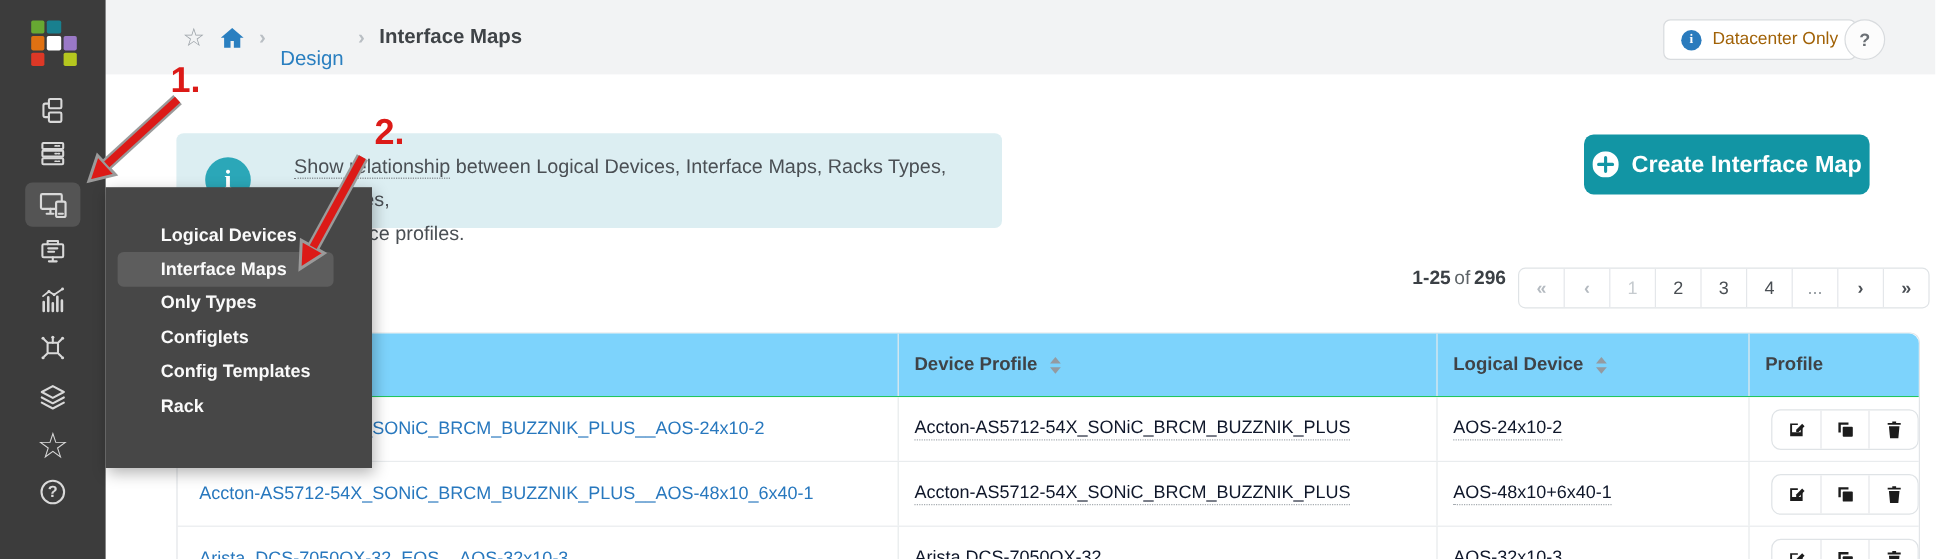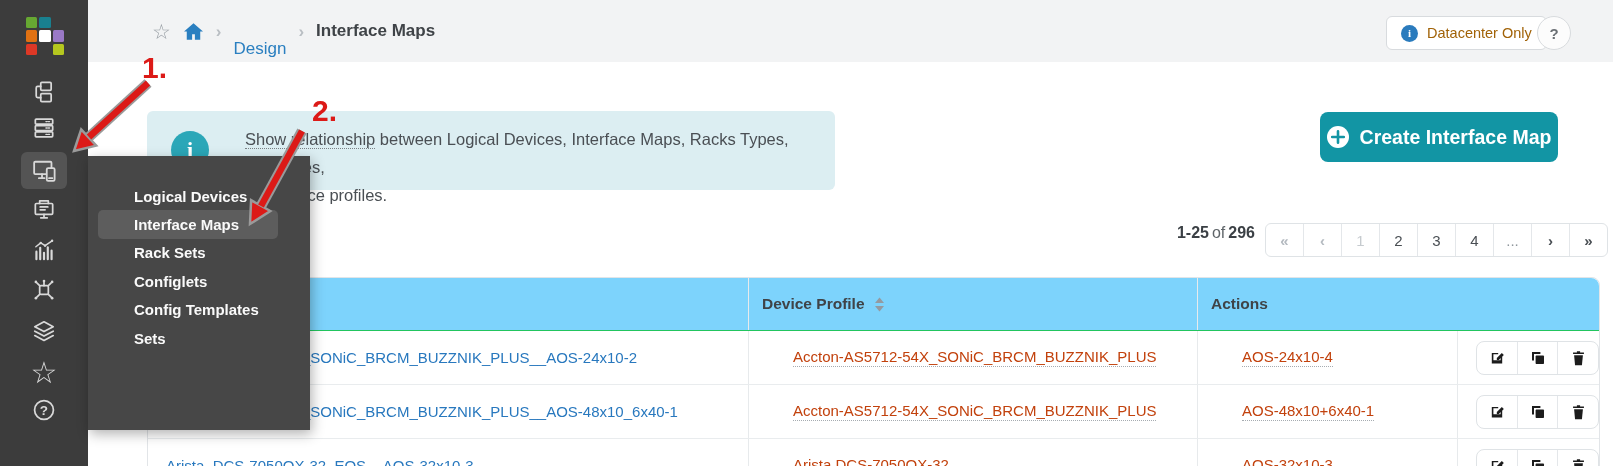--- a/index.html
+++ b/index.html
@@ -26,21 +26,21 @@
   .sidebar{position:absolute;left:0;top:0;width:88px;height:466px;background:#3c3c3c;z-index:50;}
   .logo{position:absolute;top:17px;left:26px;width:38px;height:38px;display:grid;
         grid-template-columns:repeat(3,1fr);grid-template-rows:repeat(3,1fr);gap:2px;}
   .logo .sq{border-radius:1.5px;}
   .nav-active-bg{position:absolute;left:21px;top:152px;width:46px;height:37px;background:#545454;border-radius:6px;}
   .nav-icon{position:absolute;left:0;width:88px;display:flex;justify-content:center;color:#d9d9d9;}
   .nav-icon svg{stroke:#d9d9d9;fill:none;stroke-width:1.6;stroke-linecap:round;stroke-linejoin:round;}
   .star-glyph{font-size:30px;line-height:1;color:#d9d9d9;}
 
   
-  .flyout{position:absolute;left:88px;top:156px;width:222px;height:274px;background:#474747;z-index:60;
+  .flyout{position:absolute;left:88px;top:156px;width:222px;height:234px;background:#474747;z-index:60;
           box-shadow:2px 4px 12px rgba(0,0,0,.30);}
   .flyout ul{list-style:none;margin:0;padding:26px 0 0 0;}
   .flyout li{height:28.4px;display:flex;align-items:center;padding-left:46px;color:#fafafa;
              font-size:15px;font-weight:700;box-sizing:border-box;cursor:pointer;}
   .flyout li.active{background:#5d5d5d;border-radius:5px;margin-left:10px;margin-right:32px;padding-left:36px;}
 
   
   .banner{position:absolute;left:147px;top:111px;width:688px;height:79px;background:#dceef2;border-radius:6px;z-index:5;}
   .banner-icon{position:absolute;left:24px;top:20px;width:38px;height:38px;border-radius:50%;background:#2ba7b8;
                color:#fff;display:flex;align-items:center;justify-content:center;font-size:22px;font-weight:700;
@@ -71,21 +71,21 @@
   .tbl{position:absolute;left:147px;top:277px;width:1451px;z-index:10;border:1px solid #e2e5e8;
        border-radius:8px 8px 0 0;background:#fff;}
   .trow{display:grid;grid-template-columns:601px 449px 260px 141px;}
   .thead{height:52px;background:#7dd3fc;border-bottom:1px solid #22c55e;border-radius:8px 8px 0 0;}
   .thead .cell{display:flex;align-items:center;gap:9px;padding-left:13px;font-size:15.5px;font-weight:700;color:#3f4347;}
   .cell{border-right:1px solid #e7eaec;box-sizing:border-box;overflow:hidden;white-space:nowrap;}
   .cell:last-child{border-right:none;}
   .tbody-row{height:53px;border-bottom:1px solid #e9ecee;}
   .tbody-row .cell{display:flex;align-items:center;padding-left:13px;font-size:15px;}
   .name-link{color:#2878be;cursor:pointer;padding-left:5px;}
-  .gray-link{color:#c2410c;border-bottom:1px dotted #a6acb1;padding-bottom:1px;cursor:pointer;margin-left:31px;}
+  .gray-link{color:#0f172a;border-bottom:1px dotted #a6acb1;padding-bottom:1px;cursor:pointer;}
   .act-group{display:flex;height:34px;box-sizing:border-box;border:1px solid #dfe3e6;border-radius:8px;
              overflow:hidden;background:#fff;margin-left:5px;}
   .act-btn{width:40px;display:flex;align-items:center;justify-content:center;border-right:1px solid #e4e7ea;cursor:pointer;}
   .act-btn:last-child{border-right:none;}
   .act-btn svg{fill:#1c1c1c;}
   .sort-ico{display:inline-flex;flex-direction:column;gap:2px;}
 
   
   .ann{position:absolute;color:#dc1a17;font-size:30px;font-weight:600;z-index:100;line-height:1;}
   .arrow-layer{position:absolute;left:0;top:0;width:1613px;height:466px;z-index:99;pointer-events:none;}
@@ -157,33 +157,42 @@
       <div class="cell">
         <span>Device Profile</span>
         <span class="sort-ico">
             <svg width="11" height="15" viewBox="0 0 11 15">
               <path d="M5.5 0.5L10 6H1z" fill="#949aa0"></path>
               <path d="M5.5 14.5L1 9h9z" fill="#949aa0"></path>
             </svg>
           </span>
       </div>
       <div class="cell">
-          <span>Actions</span>
+        <span>Logical Device</span>
+        <span class="sort-ico">
+            <svg width="11" height="15" viewBox="0 0 11 15">
+              <path d="M5.5 0.5L10 6H1z" fill="#949aa0"></path>
+              <path d="M5.5 14.5L1 9h9z" fill="#949aa0"></path>
+            </svg>
+          </span>
+      </div>
+      <div class="cell">
+          <span>Profile</span>
         </div>
     </div>
 
     <div class="trow tbody-row">
       <div class="cell">
           <span class="name-link">Accton-AS5712-54X_SONiC_BRCM_BUZZNIK_PLUS__AOS-24x10-2</span>
         </div>
       <div class="cell">
           <span class="gray-link">Accton-AS5712-54X_SONiC_BRCM_BUZZNIK_PLUS</span>
         </div>
       <div class="cell">
-          <span class="gray-link">AOS-24x10-4</span>
+          <span class="gray-link">AOS-24x10-2</span>
         </div>
       <div class="cell">
         <div class="act-group">
           <div class="act-btn">
               <svg width="16" height="16" viewBox="0 0 20 20">
                 <path d="M3.5 4.5h8v2h-6v9h9v-6h2v11h-13z" transform="scale(1,0.82)"></path>
                 <path d="M9.8 12.6v-2.5l6.2-6.2 2.5 2.5-6.2 6.2z"></path>
               </svg>
             </div>
           <div class="act-btn">
@@ -349,24 +358,24 @@
           <circle cx="12" cy="12" r="8.7"></circle>
           <text x="12" y="16.2" text-anchor="middle" font-size="12.5" font-weight="bold" fill="#d9d9d9" stroke="none">?</text>
         </svg>
     </div>
   </div>
 
   <div class="flyout">
     <ul>
       <li>Logical Devices</li>
       <li class="active">Interface Maps</li>
-      <li>Rack Sets</li>
+      <li>Only Types</li>
       <li>Configlets</li>
       <li>Config Templates</li>
-      <li>Sets</li>
+      <li>Rack</li>
     </ul>
   </div>
 
   <div class="ann" style="left:142px;top:53px;">1.</div>
   <div class="ann" style="left:312px;top:96px;">2.</div>
   <svg class="arrow-layer">
     <g>
       <line x1="148" y1="83" x2="89" y2="137" stroke="#9a9a9a" stroke-width="10.5"></line>
       <polygon points="74,151 81.2,129.4 96.2,145.6" fill="#dc1a17" stroke="#9a9a9a" stroke-width="2.5"></polygon>
       <line x1="148" y1="83" x2="89" y2="137" stroke="#dc1a17" stroke-width="6.5"></line>

